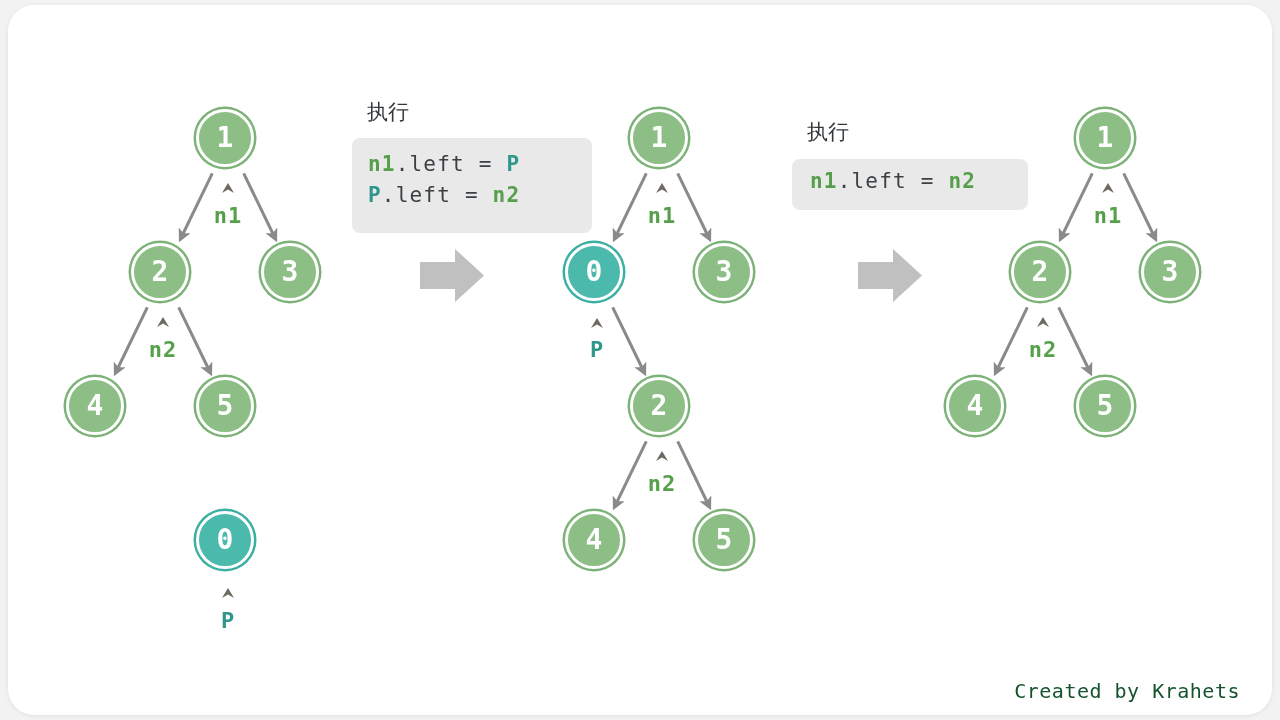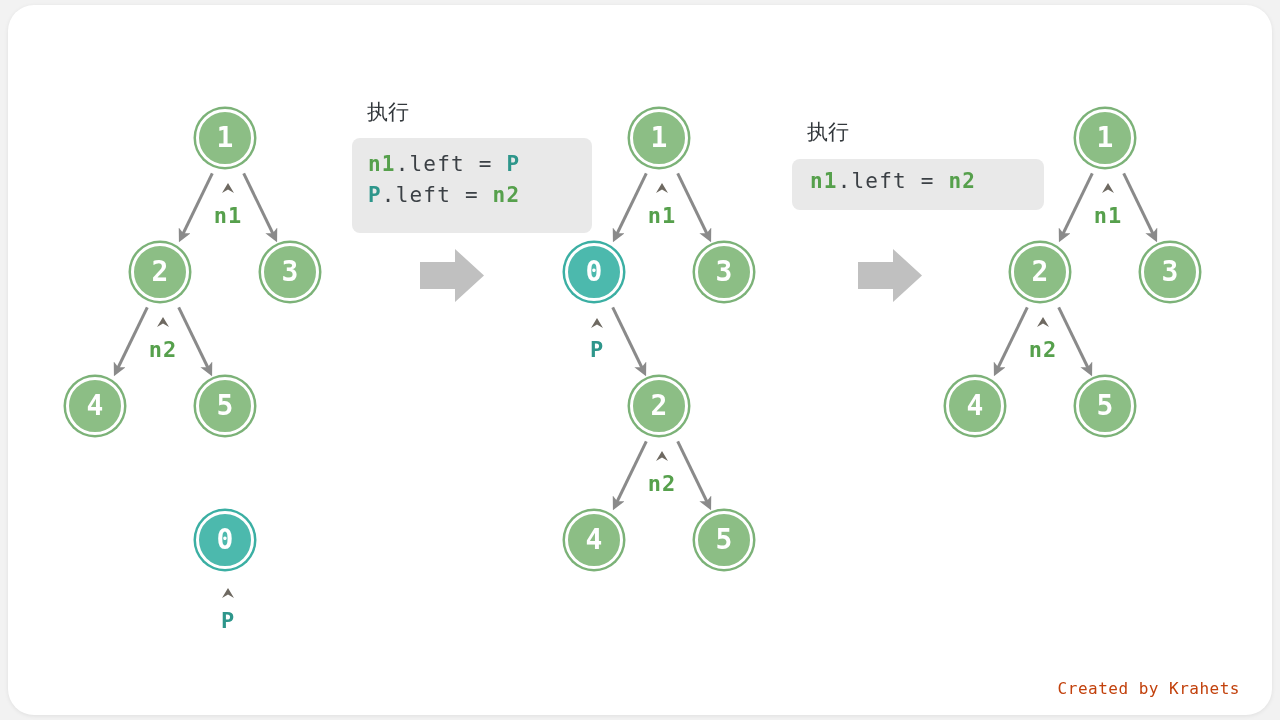--- a/index.html
+++ b/index.html
@@ -34,21 +34,21 @@
   }
   .code-box{
     position:absolute;background:#e9e9e9;border-radius:8px;
     font-size:21px;letter-spacing:1.2px;color:#3b4045;
   }
   .code-line{line-height:31px;white-space:pre;}
   .tok-green{color:#56a04c;font-weight:bold;}
   .tok-teal{color:#2e968b;font-weight:bold;}
   .tok-plain{color:#3b4045;}
   .watermark{
-    position:absolute;right:32px;top:674px;font-size:16px;color:#c2410c;letter-spacing:0.5px;
+    position:absolute;right:32px;top:674px;font-size:20px;color:#14532d;letter-spacing:0.5px;
   }
 </style>
 </head>
 <body>
 
 <div class="canvas">
   <div class="card">
 
     <svg class="overlay" viewBox="0 0 1264 710" xmlns="http://www.w3.org/2000/svg">
       <defs>
@@ -112,21 +112,21 @@
     <div class="node teal" style="left:557px;top:238px">0</div>
     <div class="node green" style="left:687px;top:238px">3</div>
     <div class="node green" style="left:622px;top:372px">2</div>
     <div class="node green" style="left:557px;top:506px">4</div>
     <div class="node green" style="left:687px;top:506px">5</div>
     <div class="plabel green" style="left:614px;top:198px">n1</div>
     <div class="plabel teal" style="left:549px;top:332px">P</div>
     <div class="plabel green" style="left:614px;top:466px">n2</div>
 
     <div class="exec-title" style="left:799px;top:115px">执行</div>
-    <div class="code-box" style="left:784px;top:154px;width:218px;height:44px;padding:7px 16px 0 18px">
+    <div class="code-box" style="left:784px;top:154px;width:218px;height:44px;padding:7px 0 0 18px">
       <div class="code-line"><span class="tok-green">n1</span><span class="tok-plain">.left = </span><span class="tok-green">n2</span></div>
     </div>
 
     <div class="node green" style="left:1068px;top:104px">1</div>
     <div class="node green" style="left:1003px;top:238px">2</div>
     <div class="node green" style="left:1133px;top:238px">3</div>
     <div class="node green" style="left:938px;top:372px">4</div>
     <div class="node green" style="left:1068px;top:372px">5</div>
     <div class="plabel green" style="left:1060px;top:198px">n1</div>
     <div class="plabel green" style="left:995px;top:332px">n2</div>

